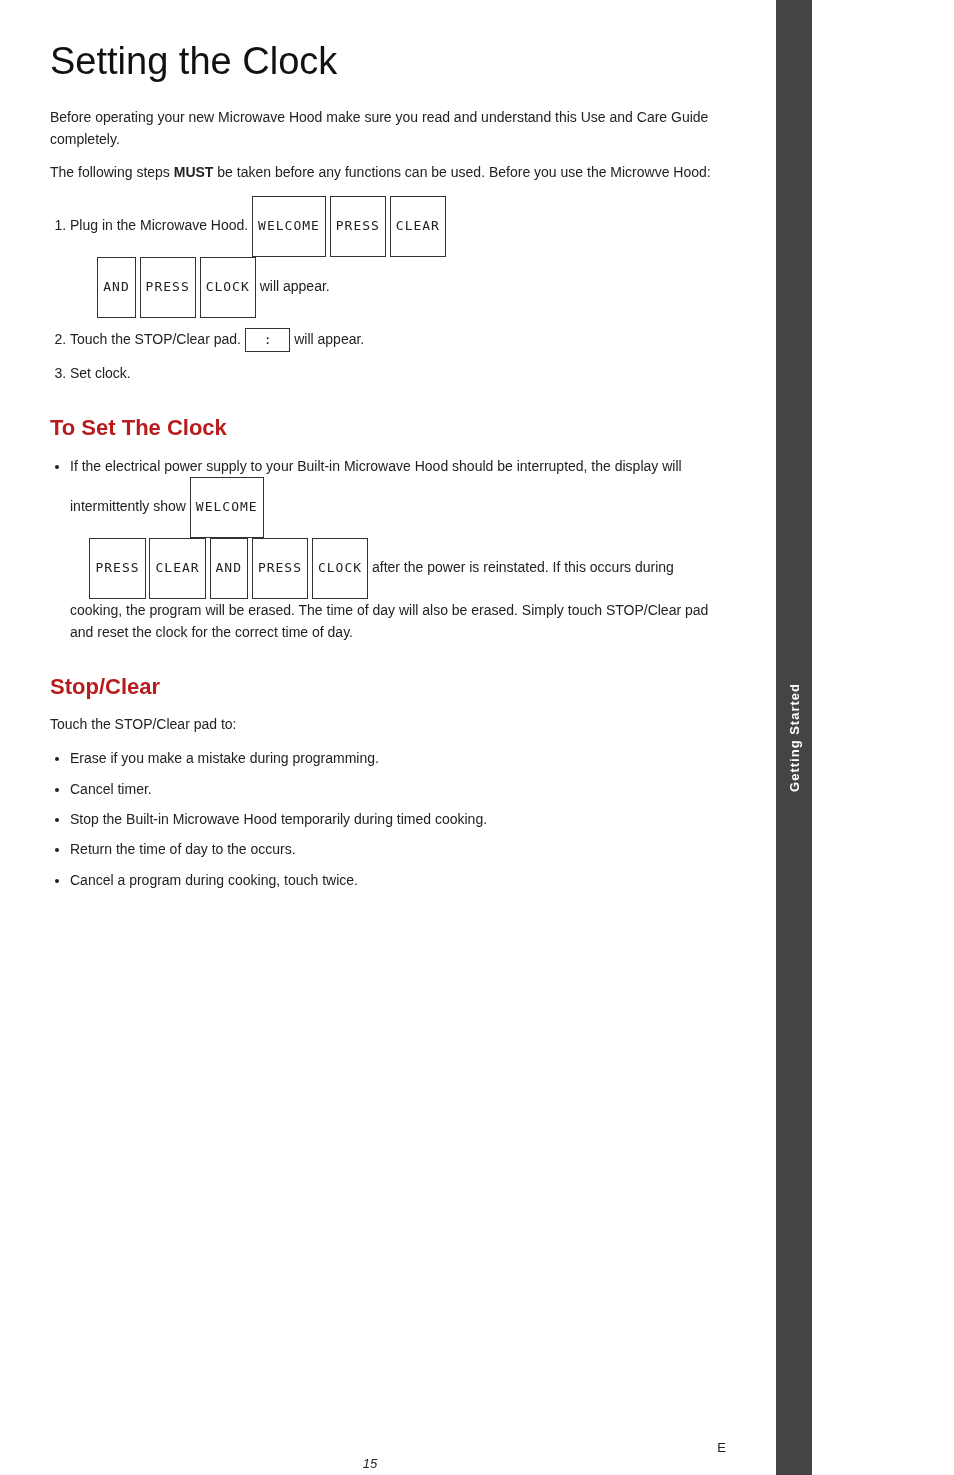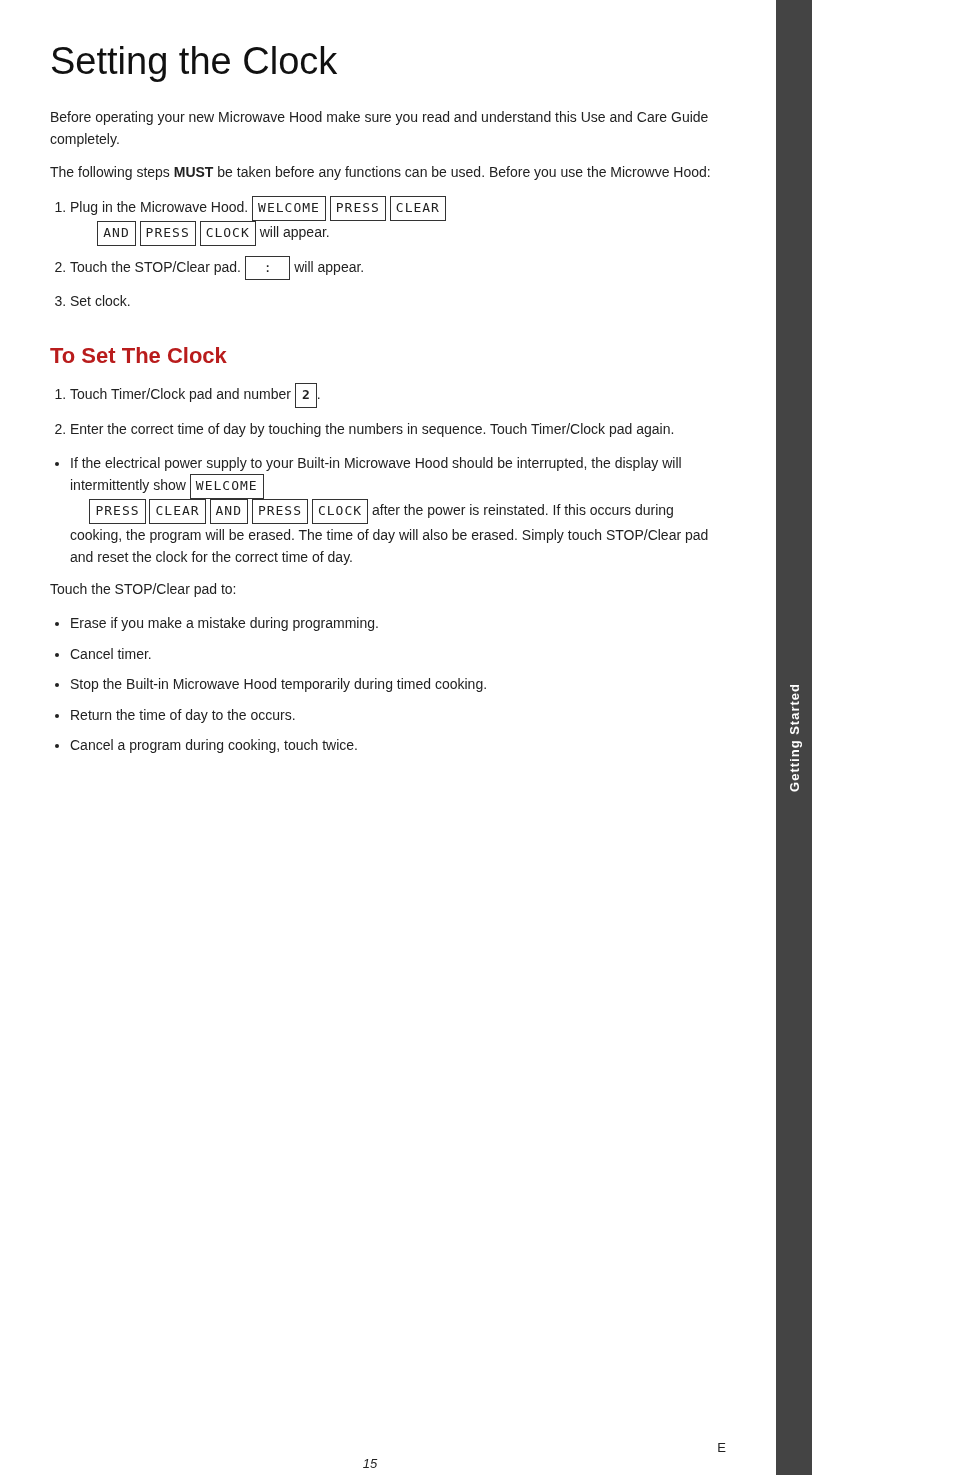--- a/index.html
+++ b/index.html
@@ -81,21 +81,21 @@
 
     ul li {
       margin-bottom: 8px;
       line-height: 1.6;
       list-style-type: disc;
     }
 
     .kbd {
       display: inline-block;
       border: 1.5px solid #333;
-      padding: 1px 5px;
+      padding: 19px 5px;
       font-family: monospace;
       font-size: 13px;
       background: #fff;
       vertical-align: middle;
       letter-spacing: 1px;
     }
 
     .num-box {
       display: inline-block;
       border: 1.5px solid #333;
@@ -184,42 +184,37 @@
       <li>
         <span>Touch the STOP/Clear pad.</span>
         <span class="colon-display">&nbsp;:&nbsp;</span>
         <span> will appear.</span>
       </li>
       <li>Set clock.</li>
     </ol>
 
     <h2>To Set The Clock</h2>
 
-    <ol>
-      <li>
-        <span>Touch Timer/Clock pad and number </span><span class="num-box">2</span><span>.</span>
-      </li>
-      <li>Enter the correct time of day by touching the numbers in sequence. Touch Timer/Clock pad again.</li>
-    </ol>
 
 
     <ul>
       <li>
         <span>If the electrical power supply to your Built-in Microwave Hood should be interrupted, the display will intermittently show </span><span class="kbd">WELCOME</span>
         <br>
         &nbsp;&nbsp;&nbsp;&nbsp;
         <span class="kbd">PRESS</span>
         <span class="kbd">CLEAR</span>
         <span class="kbd">AND</span>
         <span class="kbd">PRESS</span>
         <span class="kbd">CLOCK</span>
         <span>after the power is reinstated. If this occurs during cooking, the program will be erased. The time of day will also be erased. Simply touch STOP/Clear pad and reset the clock for the correct time of day.</span>
       </li>
     </ul>
 
+    <h2>Stop/Clear</h2>
 
     <p>Touch the STOP/Clear pad to:</p>
 
     <ul>
       <li>Erase if you make a mistake during programming.</li>
       <li>Cancel timer.</li>
       <li>Stop the Built-in Microwave Hood temporarily during timed cooking.</li>
       <li>Return the time of day to the occurs.</li>
       <li>Cancel a program during cooking, touch twice.</li>
     </ul>

